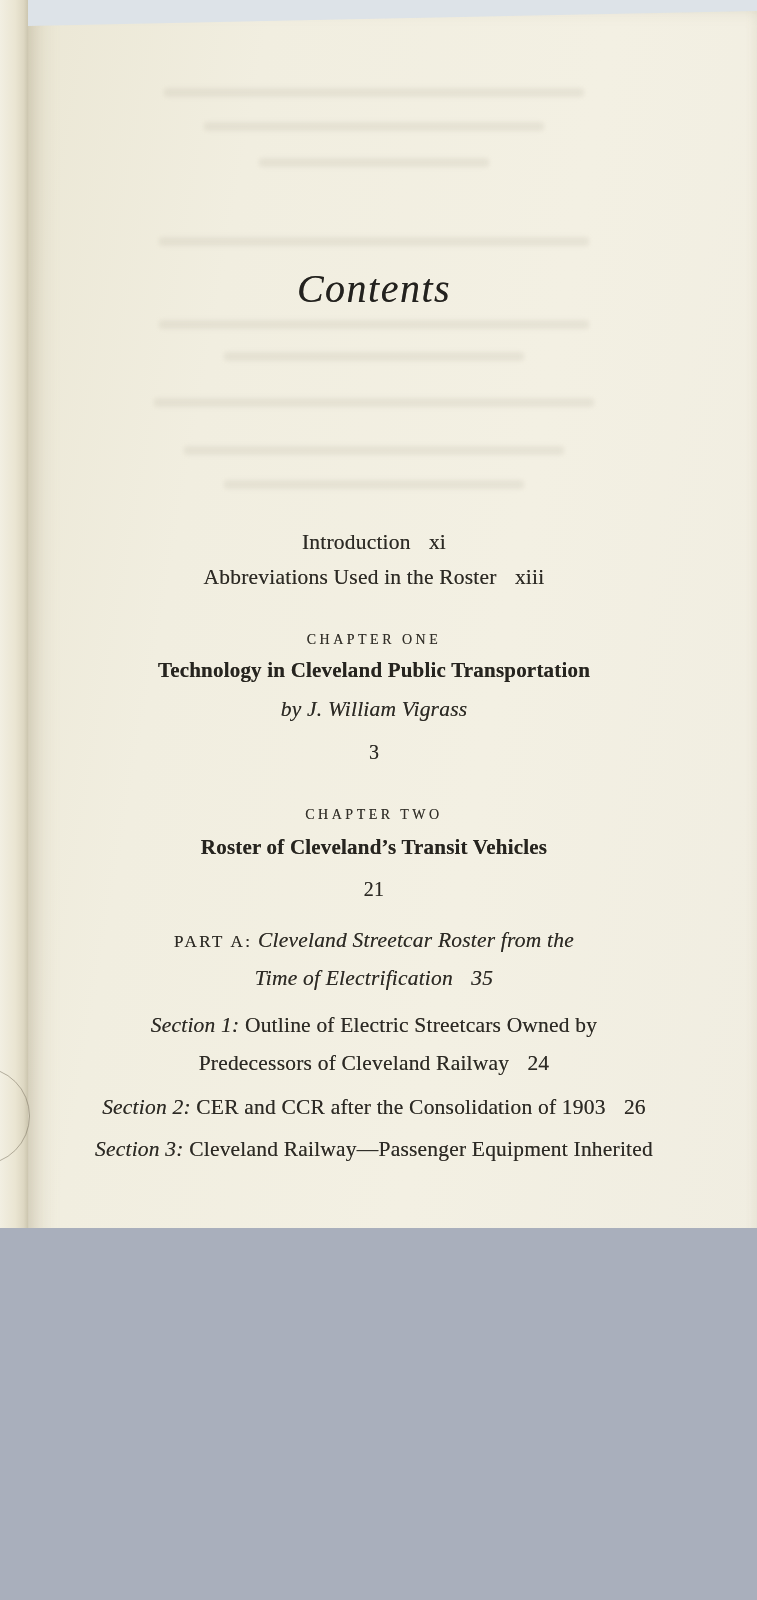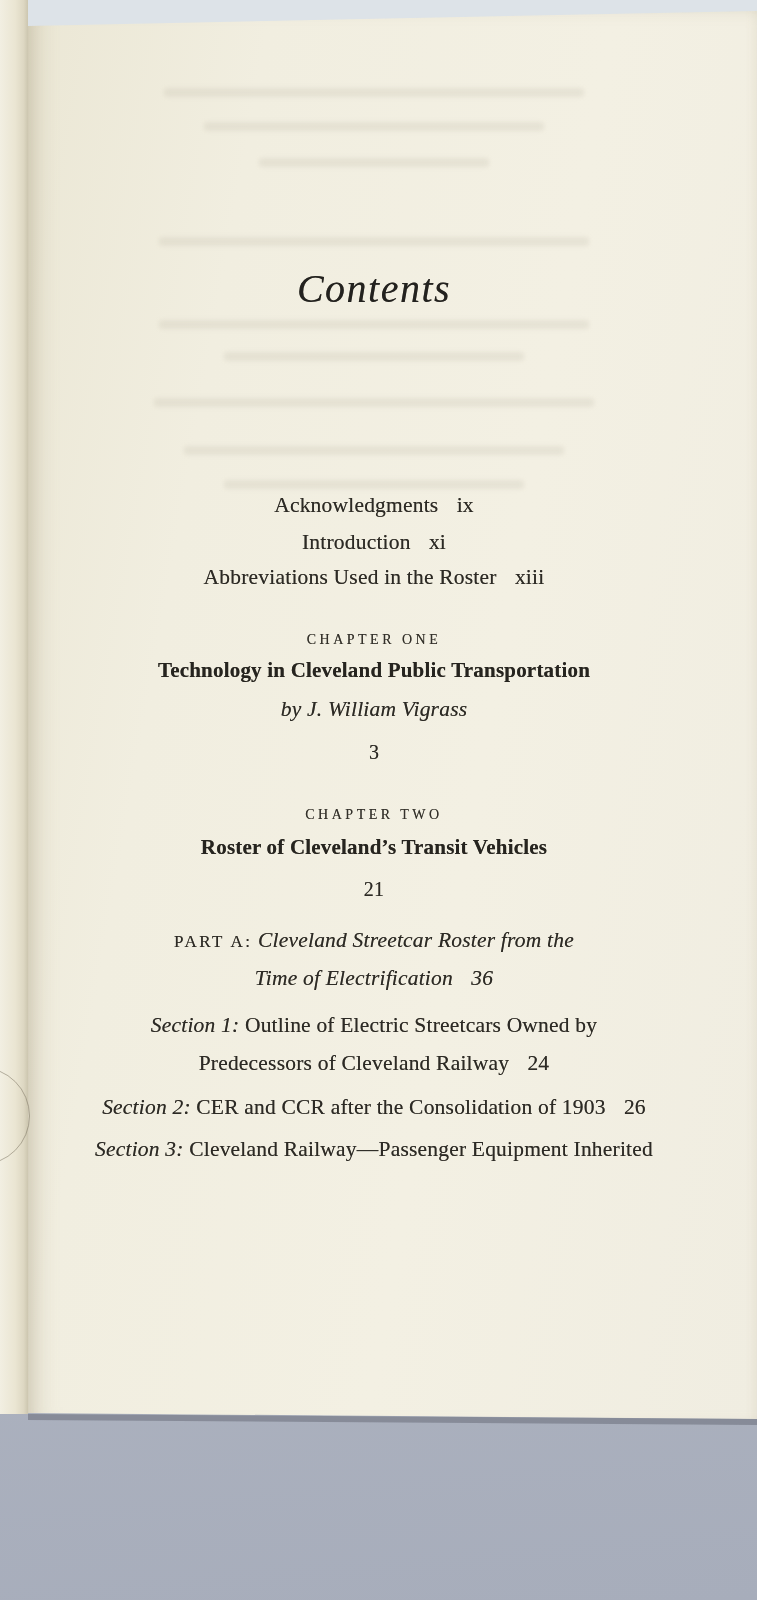--- a/index.html
+++ b/index.html
@@ -3,21 +3,21 @@
 <meta charset="utf-8">
 <style>
   html, body {
     margin: 0;
     padding: 0;
     background: #a9afbc;
   }
   #stage {
     position: relative;
     width: 757px;
-    height: 1600px;
+    height: 1228px;
     overflow: hidden;
     background: linear-gradient(175deg, #bfc4cd 0%, #b3b8c4 45%, #a7adbb 100%);
     font-family: "Liberation Serif", "DejaVu Serif", serif;
   }
   
   .bg-top {
     position: absolute;
     left: 0; top: 0;
     width: 757px; height: 34px;
     background: #dde3e8;
@@ -136,23 +136,20 @@
     <div class="ghost" style="top:158px; width:230px;"></div>
     <div class="ghost" style="top:237px; width:430px;"></div>
     <div class="ghost" style="top:320px; width:430px;"></div>
     <div class="ghost" style="top:352px; width:300px;"></div>
     <div class="ghost" style="top:398px; width:440px;"></div>
     <div class="ghost" style="top:446px; width:380px;"></div>
     <div class="ghost" style="top:480px; width:300px;"></div>
 
     <div class="line toc-title" style="top:266px;">Contents</div>
 
-    <div class="line" style="top:493px;">
-      <span>Acknowledgments</span><span class="pg">ix</span>
-    </div>
     <div class="line" style="top:530px;">
       <span>Introduction</span><span class="pg">xi</span>
     </div>
     <div class="line kicker" style="top:632px;">CHAPTER ONE</div>
 
     <div class="line" style="top:565px;">
       <span>Abbreviations Used in the Roster</span><span class="pg">xiii</span>
     </div>
     <div class="line chap-title" style="top:658px;">Technology in Cleveland Public Transportation</div>
     <div class="line it" style="top:697px;font-style:italic;">by J. William Vigrass</div>
@@ -160,21 +157,21 @@
 
     <div class="line kicker" style="top:807px;">CHAPTER TWO</div>
     <div class="line chap-title" style="top:835px;">Roster of Cleveland’s Transit Vehicles</div>
     <div class="line pagenum-line" style="top:878px;">21</div>
 
     <div class="line it" style="top:928px;">
       <span class="part-kicker">PART A:</span>
       <span>Cleveland Streetcar Roster from the</span>
     </div>
     <div class="line it" style="top:966px;">
-      <span>Time of Electrification</span><span class="pg">36</span>
+      <span>Time of Electrification</span><span class="pg">35</span>
     </div>
 
     <div class="line" style="top:1013px;">
       <span class="it">Section 1:</span>
       <span>Outline of Electric Streetcars Owned by</span>
     </div>
     <div class="line" style="top:1051px;">
       <span>Predecessors of Cleveland Railway</span><span class="pg">24</span>
     </div>
 

